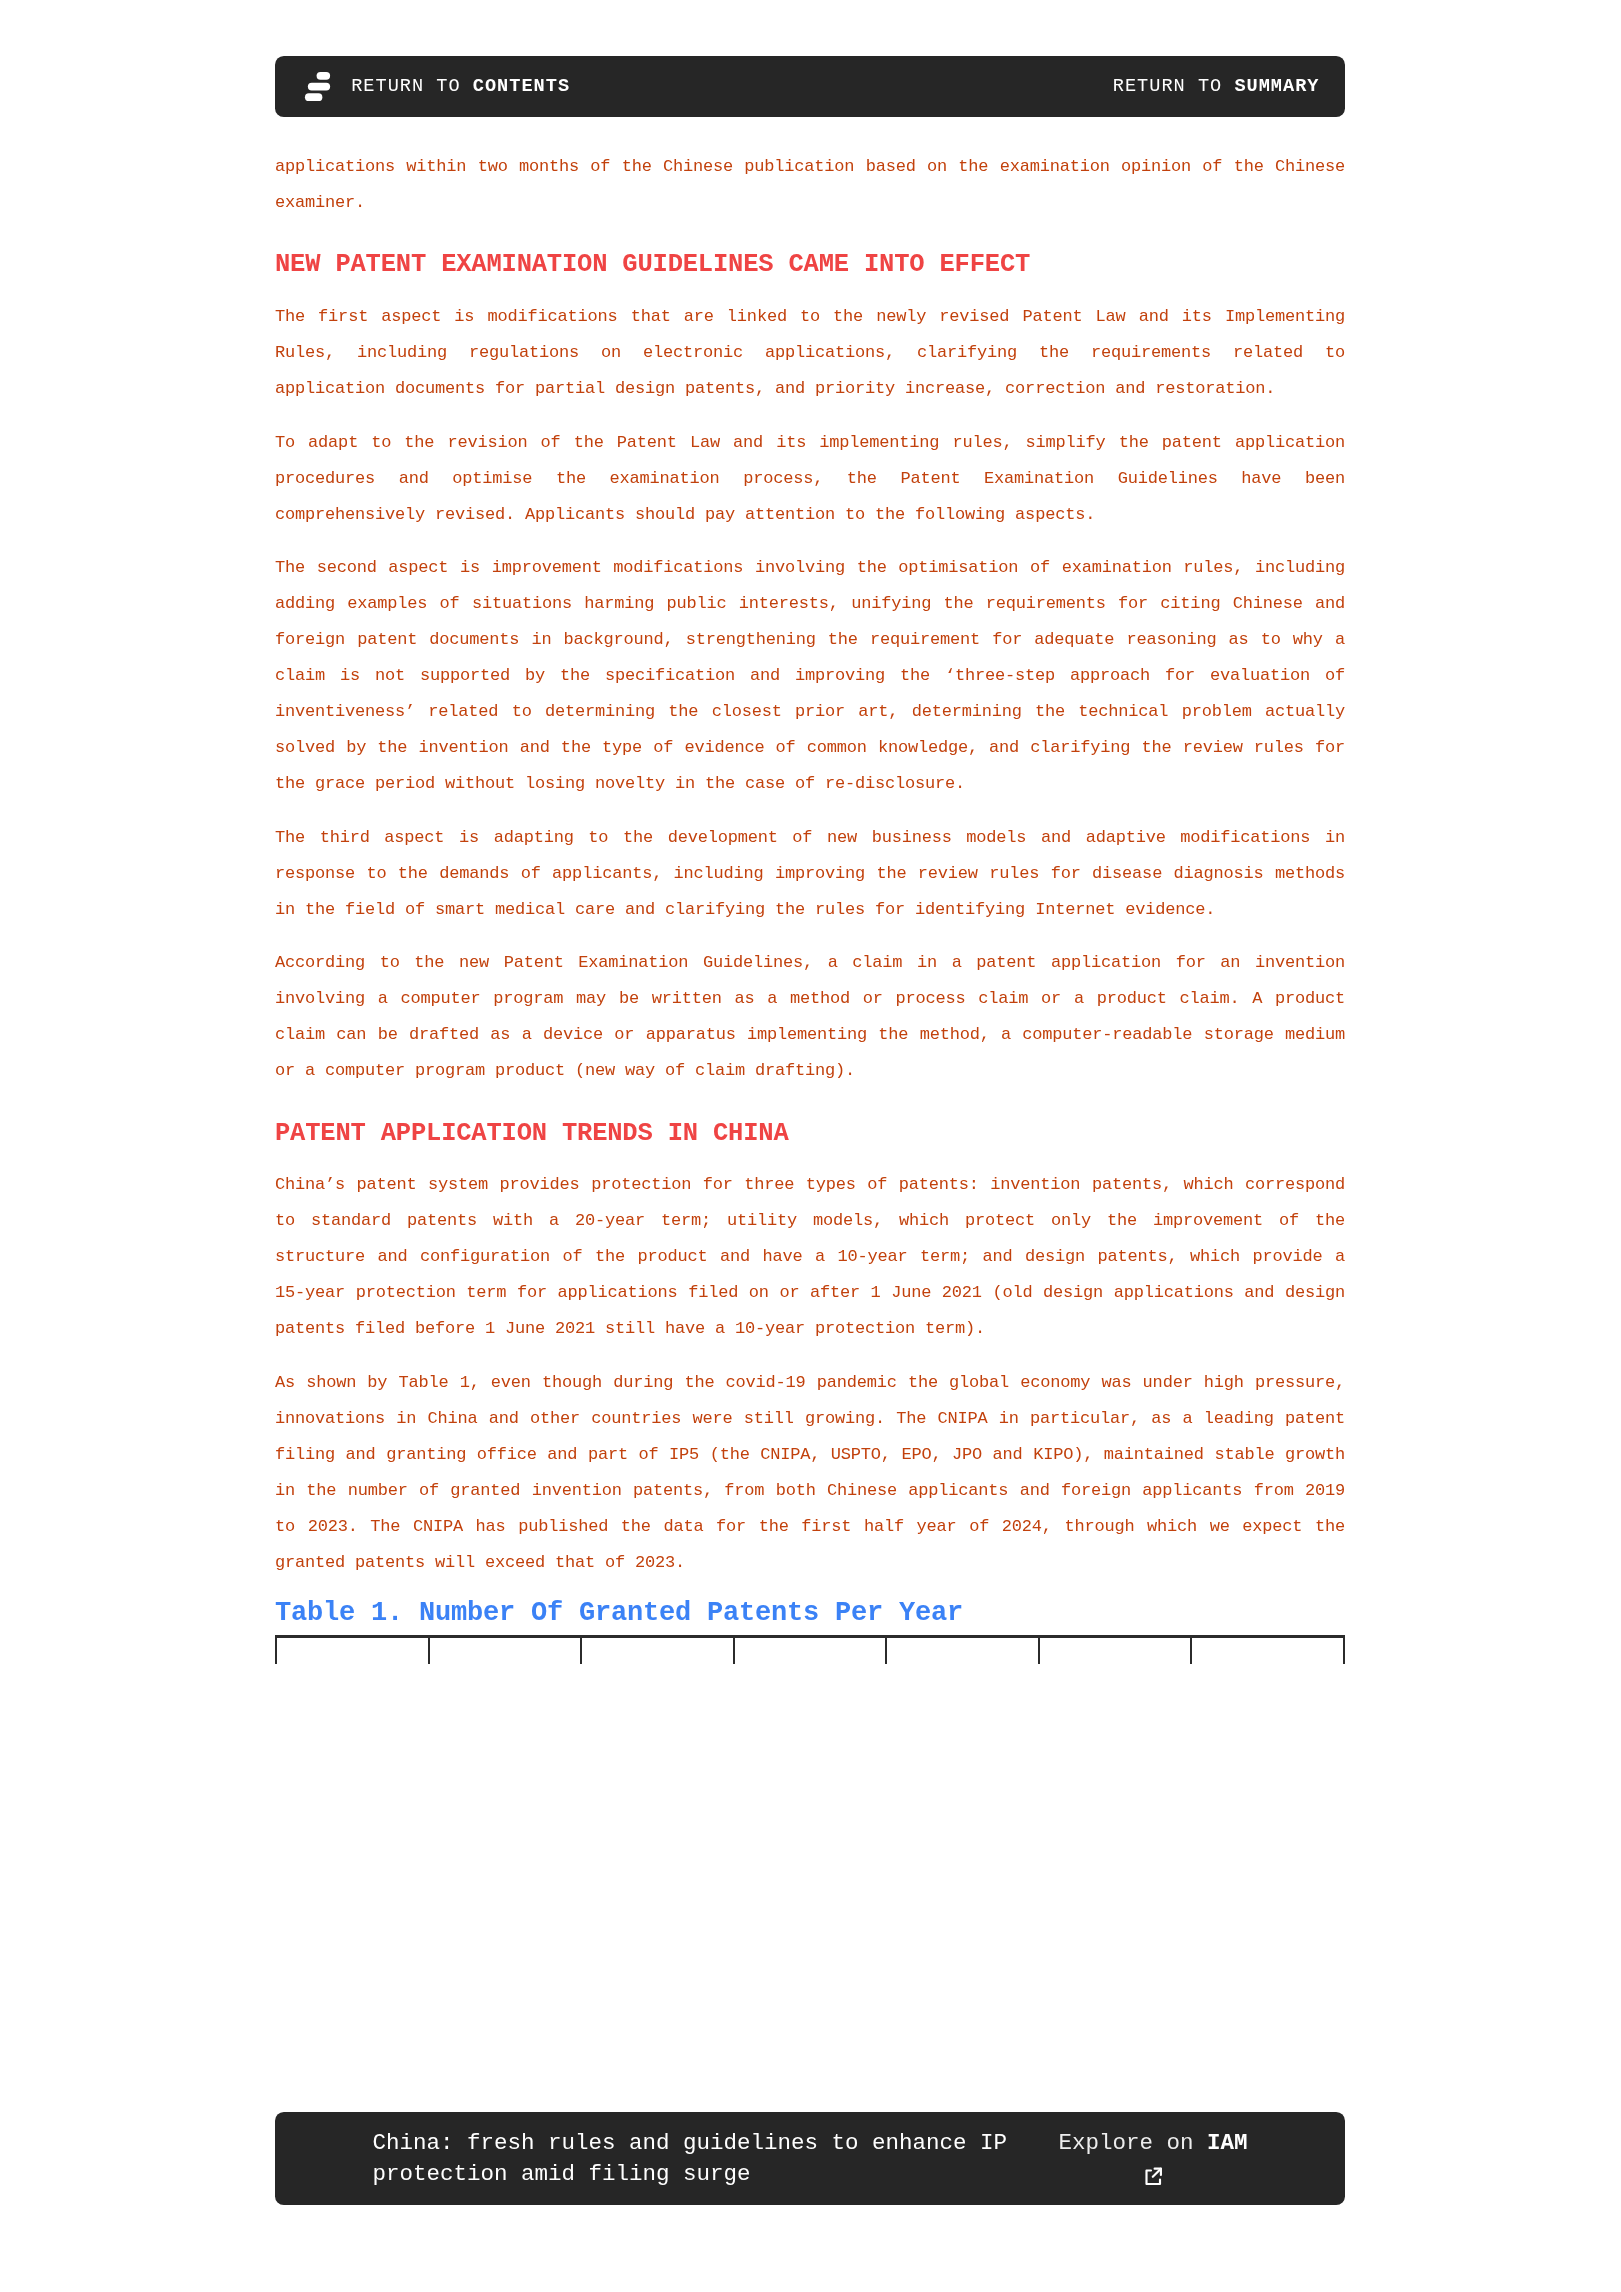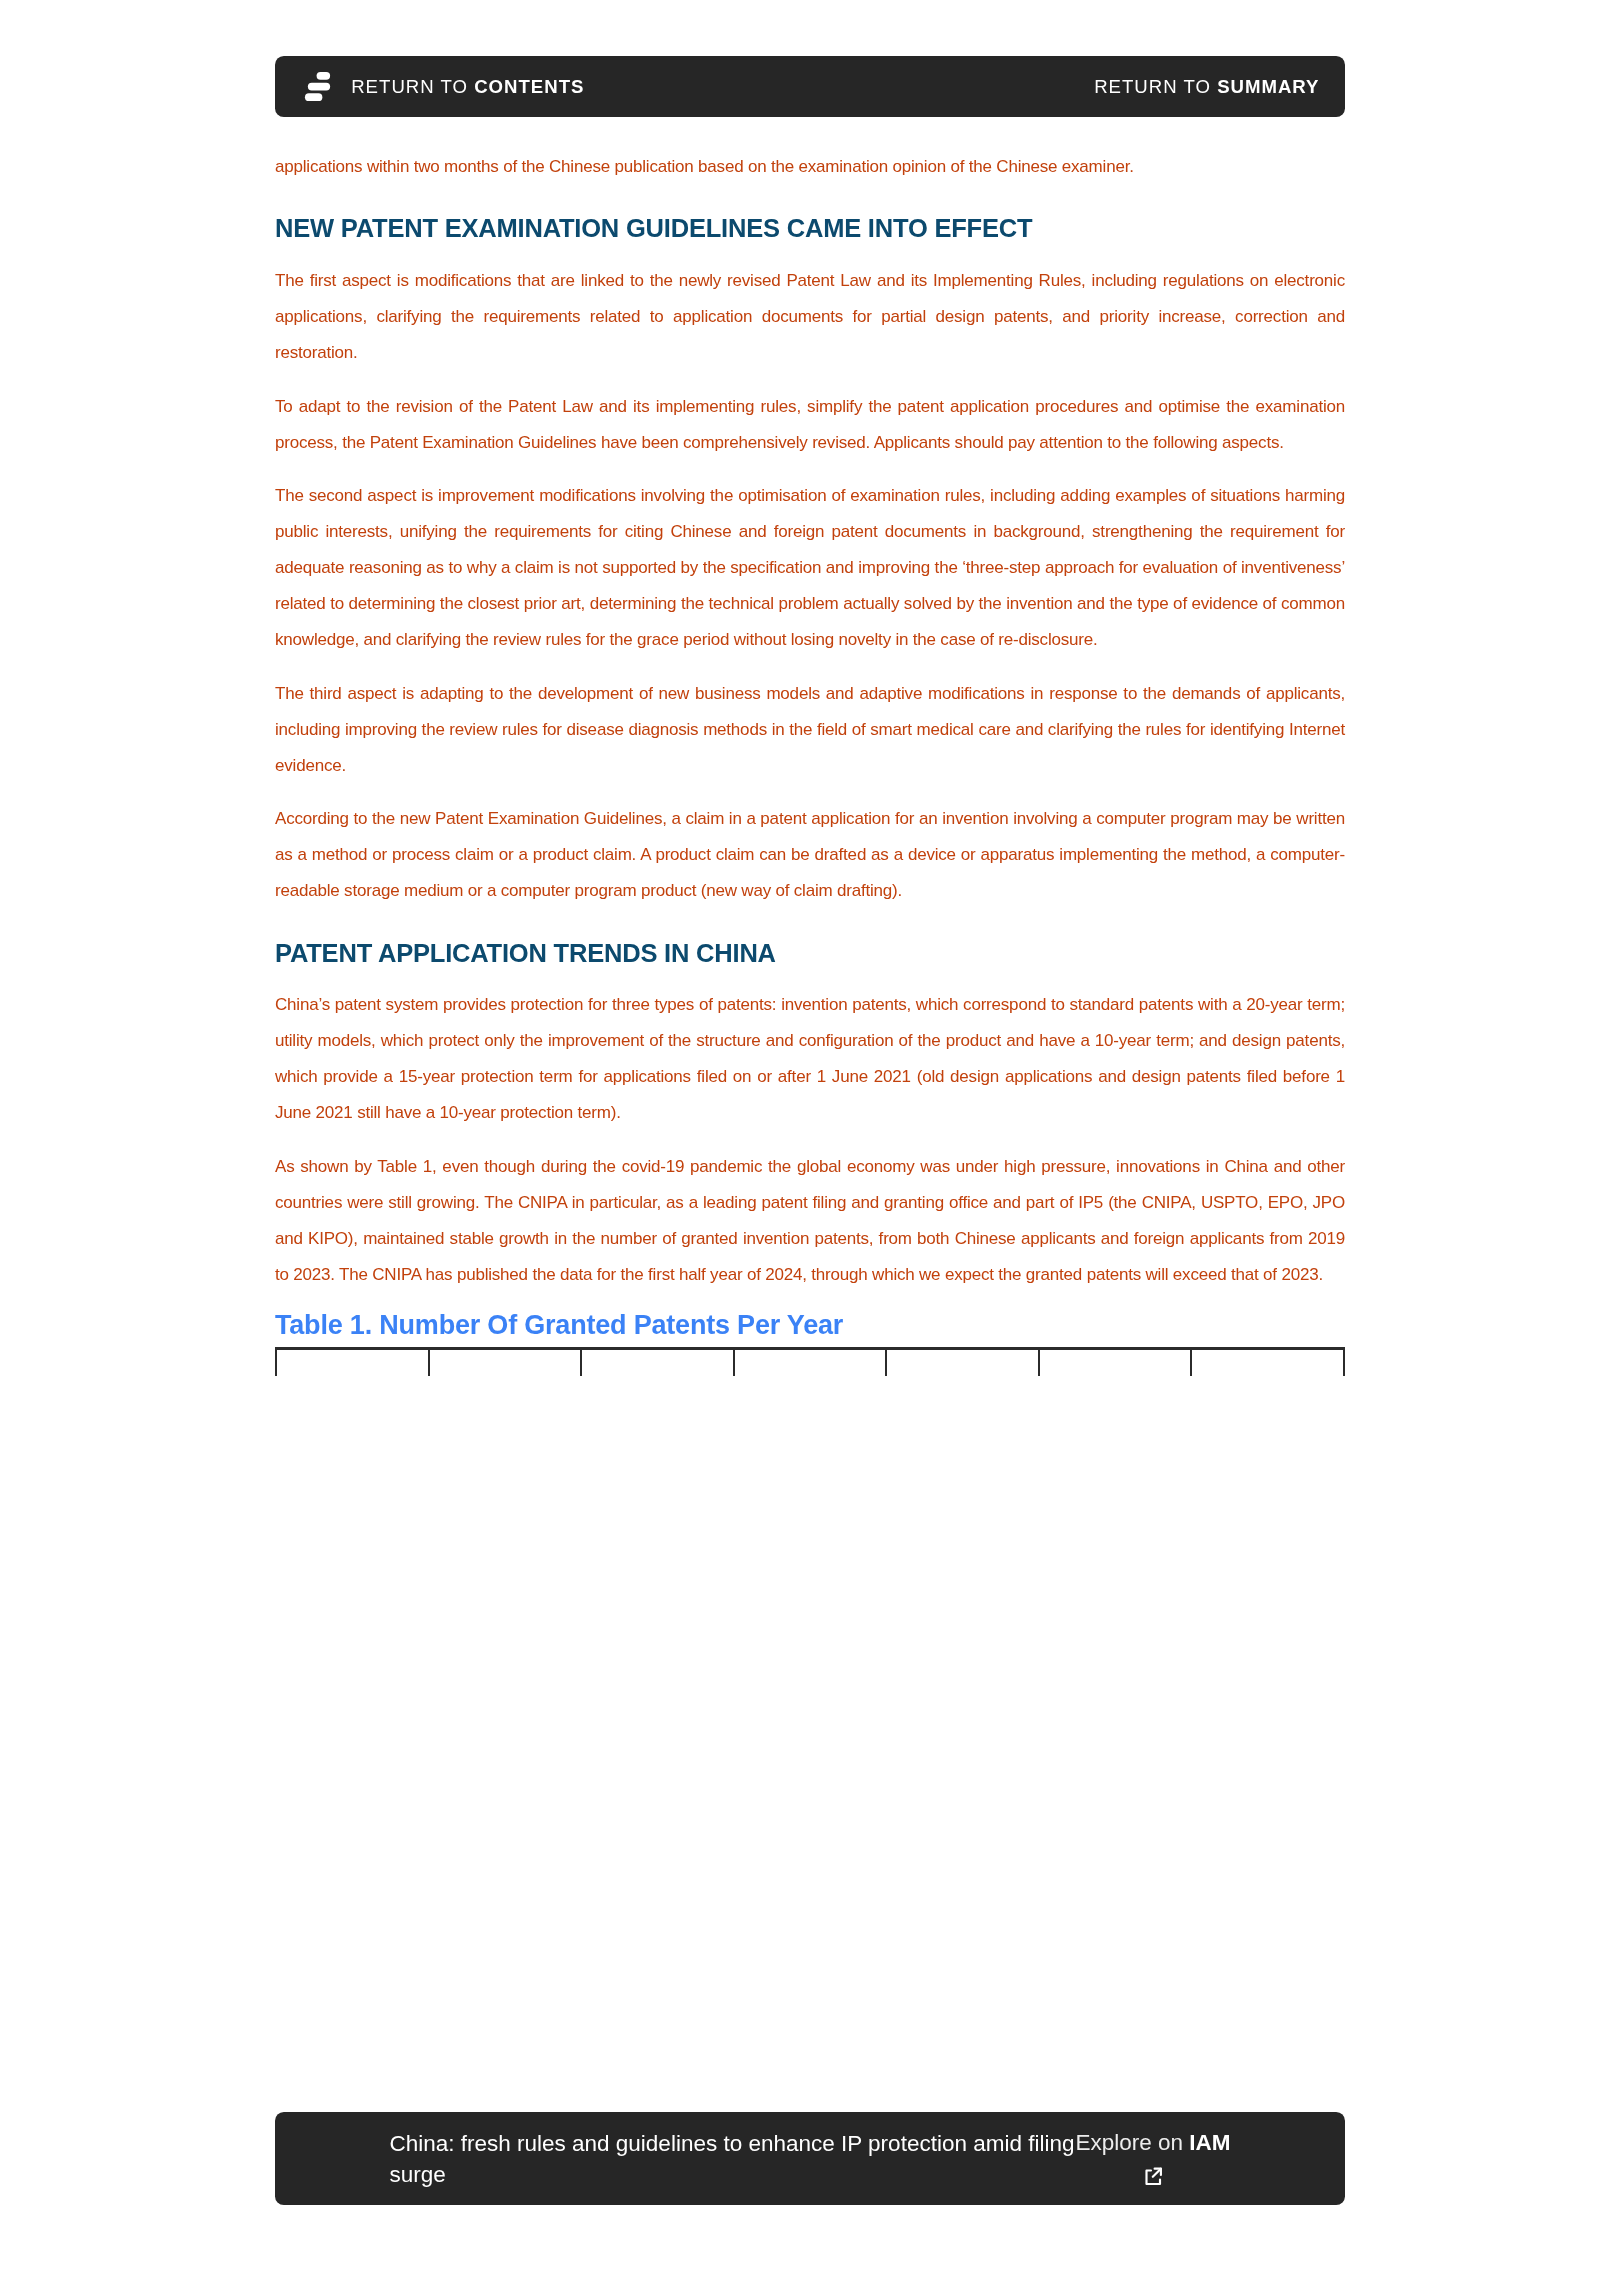--- a/index.html
+++ b/index.html
@@ -1,18 +1,18 @@
 <!DOCTYPE html>
 <html><head>
 <meta charset="utf-8">
 <style>
   html,body{margin:0;padding:0;background:#ffffff;}
   .page{
     position:relative;width:1497px;height:2293px;background:#ffffff;overflow:hidden;
-    font-family:Liberation Sans, sans-serif;
+    font-family:Liberation Mono, monospace;
   }
   
   .bar{
     position:absolute;left:275px;width:1070px;background:#262626;border-radius:8.8px;
     color:#ffffff;display:flex;align-items:center;box-sizing:border-box;
   }
   .topbar{top:56px;height:61px;padding:0 25.5px;}
   .nav-link{display:flex;align-items:center;gap:15.7px;color:#ffffff;text-decoration:none;
     font-size:18.6px;letter-spacing:1px;white-space:nowrap;cursor:pointer;}
   .nav-link .thin{font-weight:400;}
@@ -21,21 +21,21 @@
   .logo{display:inline-flex;width:35px;height:37px;align-items:center;justify-content:center;}
   
   .content{
     position:absolute;left:275px;top:149px;width:1070px;color:#4d4d4d;
   }
   .para{
     font-size:17px;line-height:36px;margin:0 0 17.6px 0;text-align:justify;
     letter-spacing:-0.2px;color:#c2410c;
   }
   .heading{
-    font-size:25.5px;line-height:33px;margin:27.4px 0 17.6px 0;font-weight:700;color:#0c4a6e;
+    font-size:25.5px;line-height:33px;margin:27.4px 0 17.6px 0;font-weight:700;color:#ef4444;
     letter-spacing:-0.2px;
   }
   .caption{
     font-size:27px;line-height:29px;font-weight:700;color:#3b82f6;margin:11.8px 0 7.8px 0;
     letter-spacing:-0.2px;
   }
   
   .table-top{border-top:3.9px solid #2b2b2b;}
   .trow{display:flex;height:25.5px;}
   .tcell{flex:1 1 0;border-left:2.9px solid #2b2b2b;}

